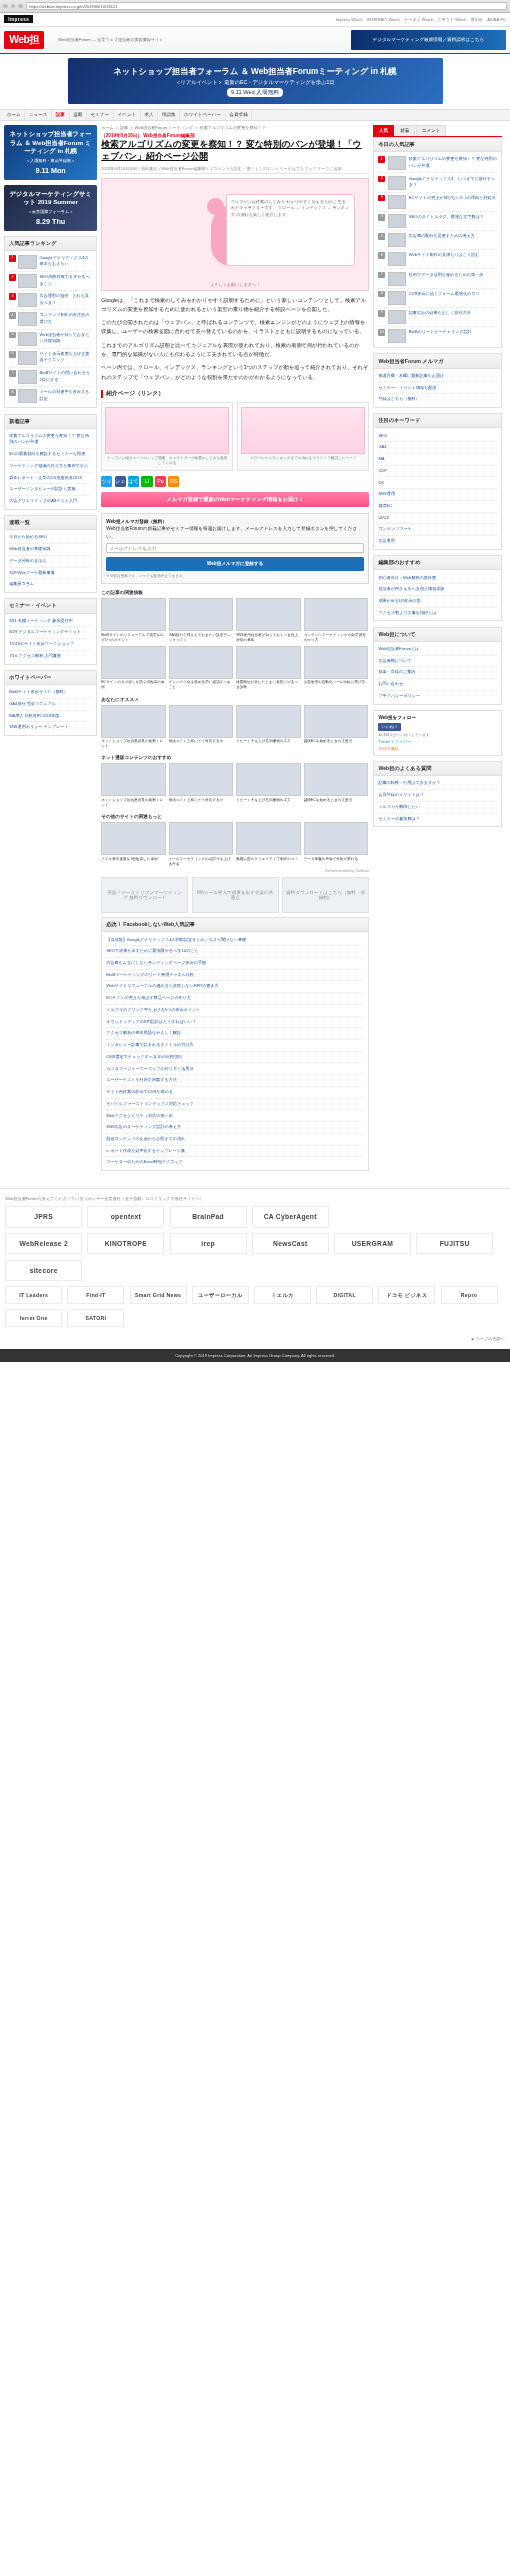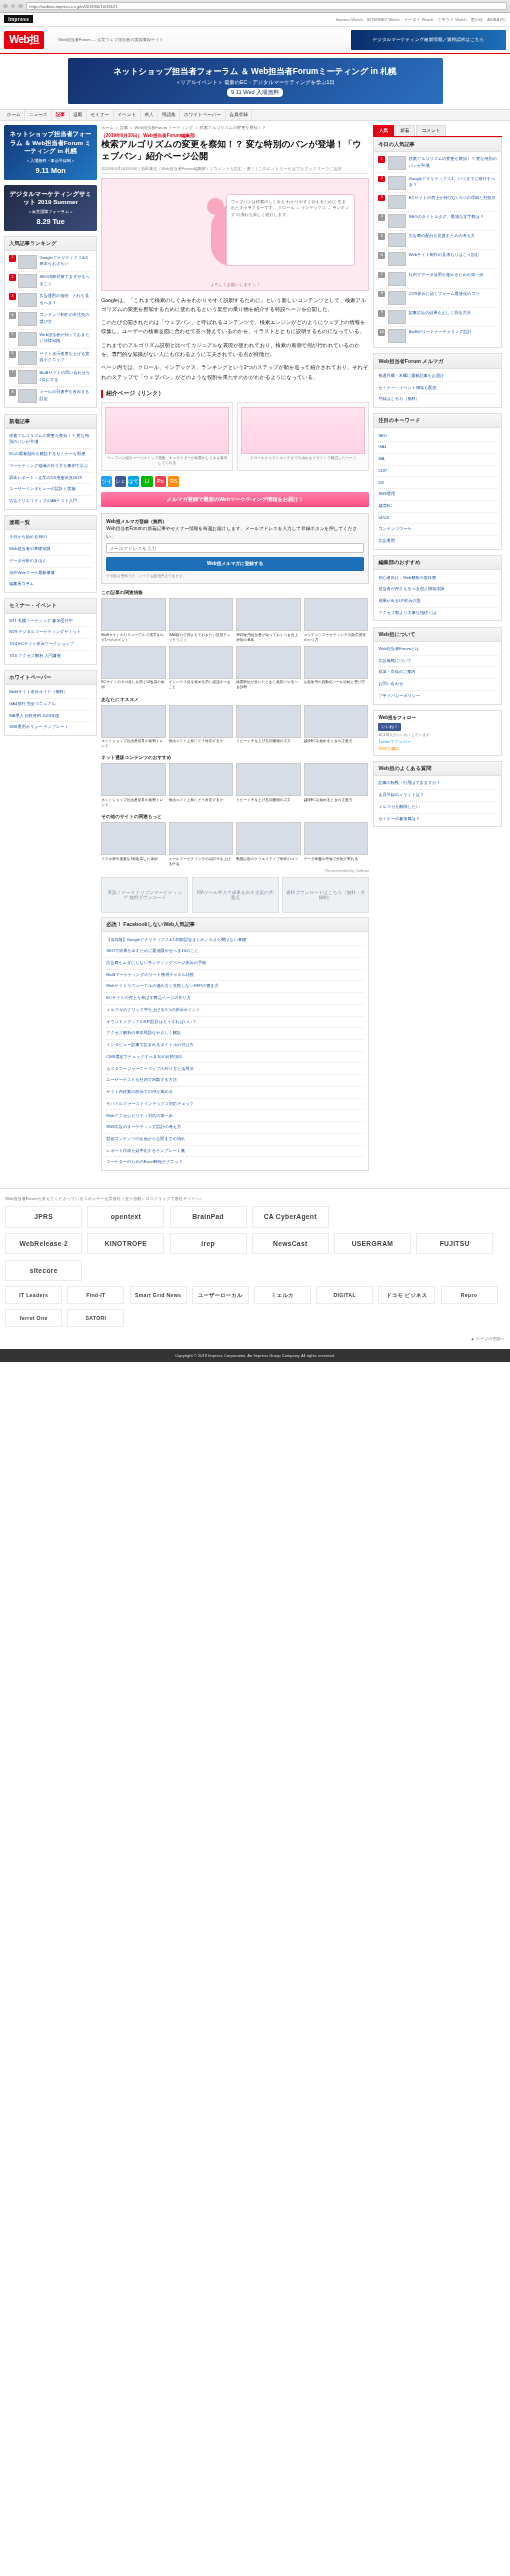--- a/index.html
+++ b/index.html
@@ -71,21 +71,21 @@
   .wrap { display:flex; gap:4.1px; padding:4.1px; align-items:flex-start; }
   .col-main { width:268px; }
   .col-side { width:93px; }
   .col-side2 { width:129px; }
 
   
   .breadcrumb { font-size:4.1px; color:#777; margin-bottom:3.1px; }
 
   
   .kicker { font-size:4.6px; color:#e50012; font-weight:bold; margin-bottom:1px;}
-  h1.title { font-size:8.8px; line-height:1.35; margin:1px 0 3.1px; color:#111; font-weight:bold;}
+  h1.title { font-size:8.8px; line-height:1.35; margin:1px 0 3.1px; color:#111; font-weight:bold;text-decoration:underline;}
   .byline { font-size:4.1px; color:#888; border-bottom:0.5px solid #e5e5e5; padding-bottom:2.6px; margin-bottom:4.1px;}
   .lead { font-size:5.2px; line-height:1.75; margin:4.1px 0; }
   .article-body p { font-size:5.2px; line-height:1.8; margin:4.1px 0; }
 
   .hero {
     width:100%; height:113px; background:#fde9ef; border:0.5px solid #f0c9d6;
     display:flex; align-items:center; justify-content:center; position:relative; margin:3.1px 0;
   }
   .hero .char {
     width:49px;height:62px;background:#f9a7c1;border-radius:25px 25px 20.6px 20.6px;position:relative;
@@ -227,21 +227,21 @@
   <div class="col-side">
     <div id="left-ads">
         <div class="side-ad blue">
           <div class="a1">ネットショップ担当者フォーラム ＆ Web担当者Forum ミーティング in 札幌</div>
           <div class="a2">＜入場無料・事前登録制＞</div>
           <div class="a3">9.11 Mon</div>
         </div>
         <div class="side-ad dark">
           <div class="a1">デジタルマーケティングサミット 2019 Summer</div>
           <div class="a2">＜東京国際フォーラム＞</div>
-          <div class="a3">8.29 Tue</div>
+          <div class="a3">8.29 Thu</div>
         </div>
       </div>
     <div id="left-blocks">
         <div class="list-block">
           <h3>人気記事ランキング</h3>
           <ul>
             <li class="rank-li">
               <span class="rank-num">1</span>
               <span class="li-thumb"></span>
               <span>Googleアナリティクス4の基本をおさらい</span>

